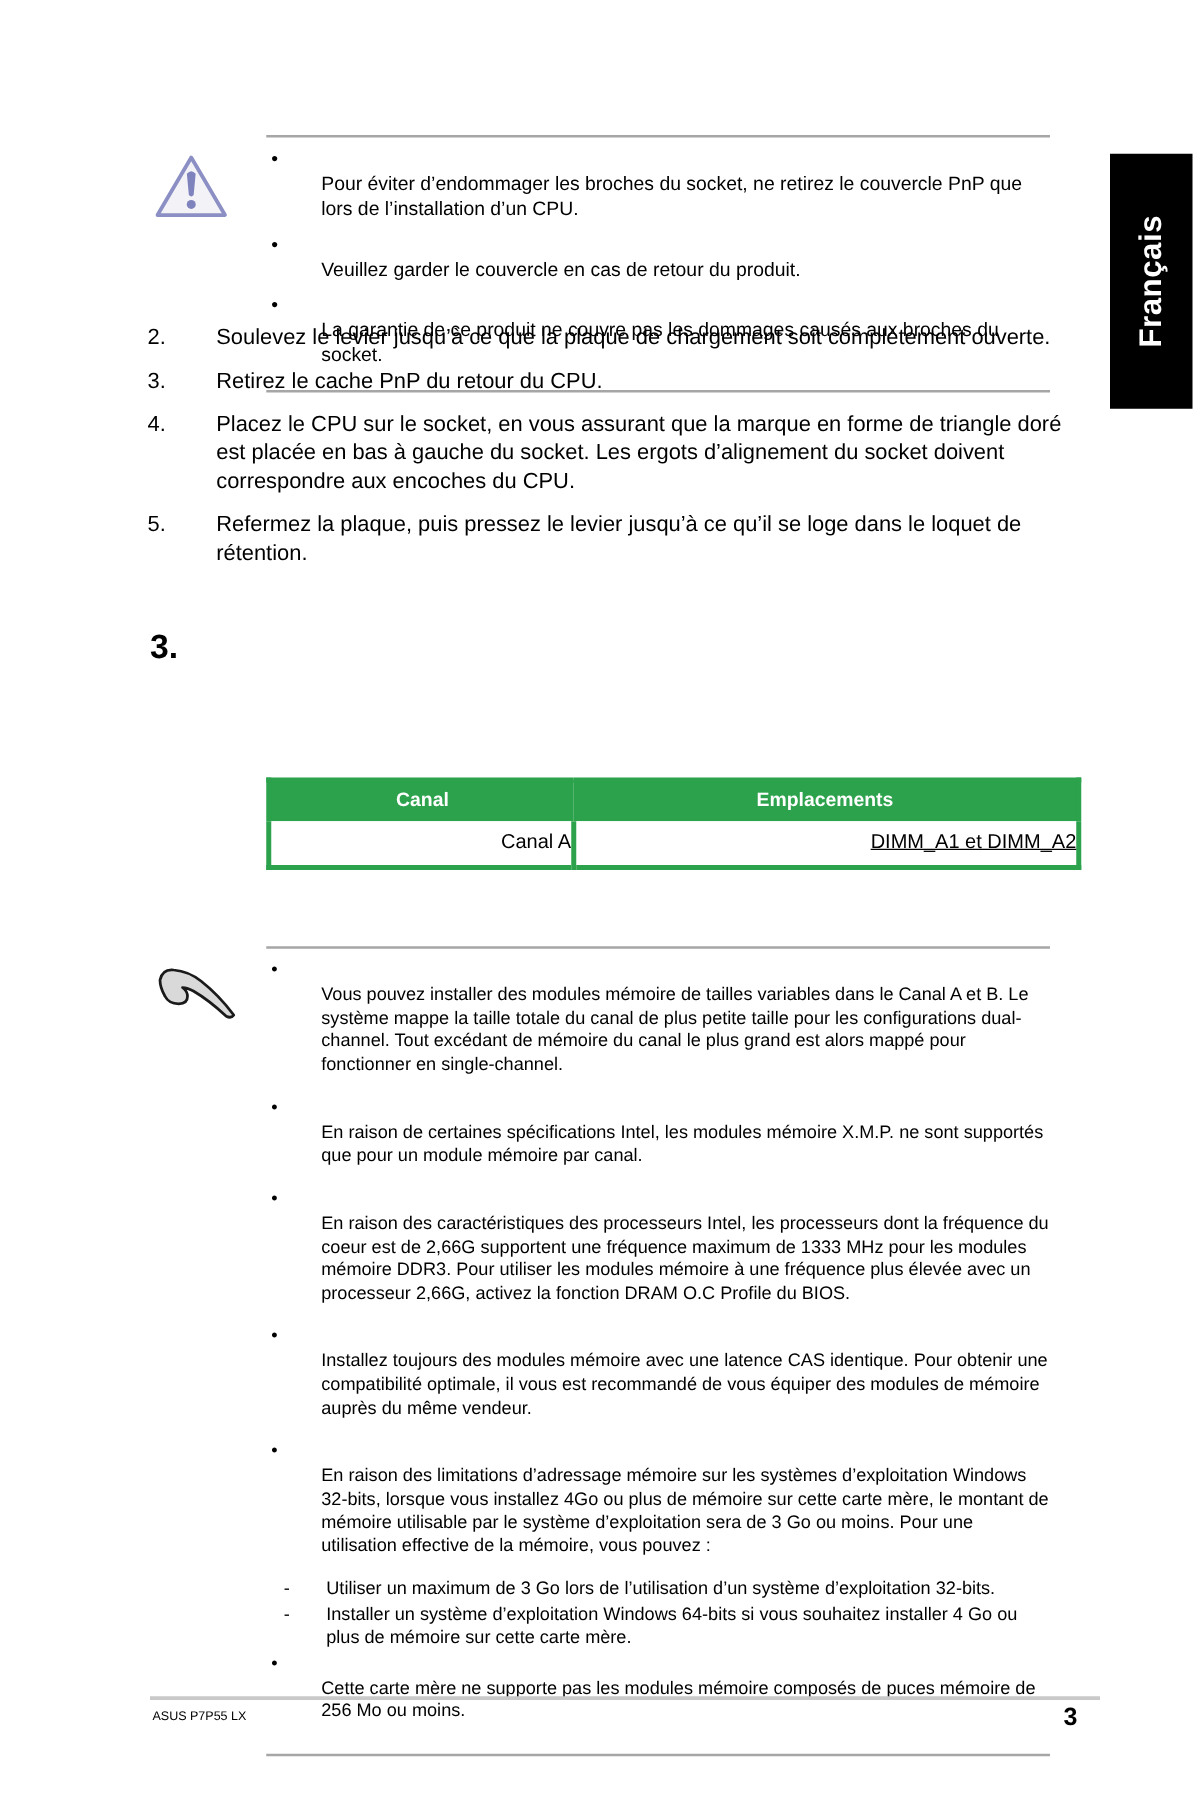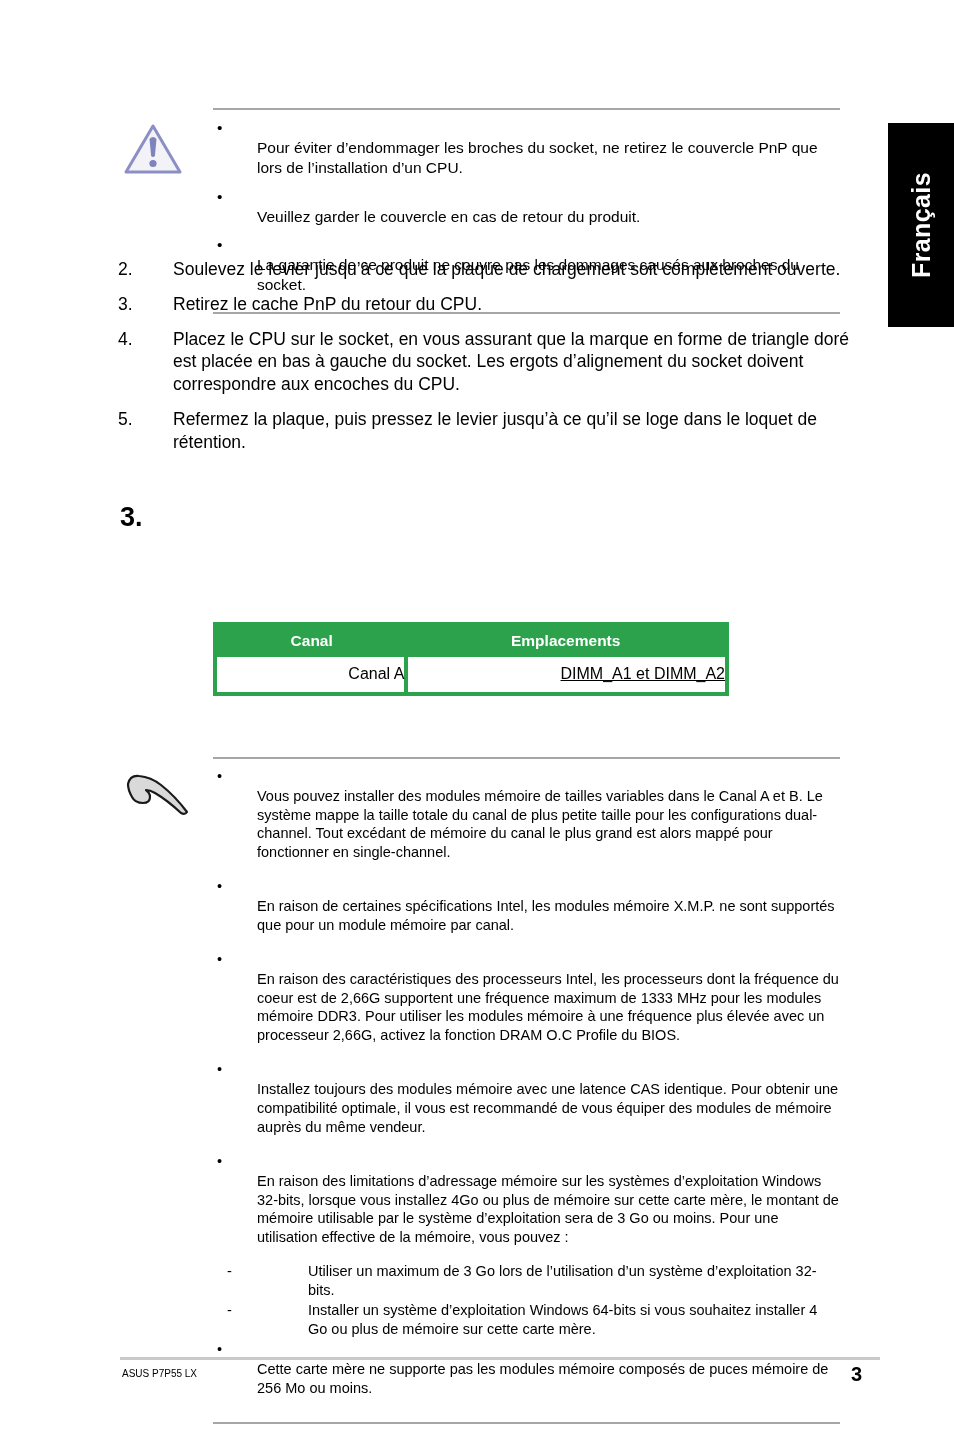--- a/index.html
+++ b/index.html
@@ -114,21 +114,20 @@
   }
   .sub-mark {
     flex: 0 0 48px;
     padding-left: 14px;
     box-sizing: border-box;
     line-height: 1.28;
   }
   .sub-text {
     flex: 1 1 auto;
     line-height: 1.28;
-    margin-left: 47px;
   }
 
   
   .steps {
     position: absolute;
     left: 118px;
     top: 258px;
     width: 740px;
     font-size: 17.5px;
   }
@@ -166,21 +165,21 @@
     width: 726px;
     font-size: 17.5px;
     line-height: 1.35;
   }
 
   
   .dimm-table {
     position: absolute;
     left: 213px;
     top: 622px;
-    width: 516px;
+    width: 652px;
     border-collapse: collapse;
     background: #ffffff;
     border: 4px solid #2ba24b;
     box-sizing: border-box;
   }
   .dimm-table th {
     background: #2ba24b;
     color: #ffffff;
     font-size: 15.5px;
     font-weight: bold;

